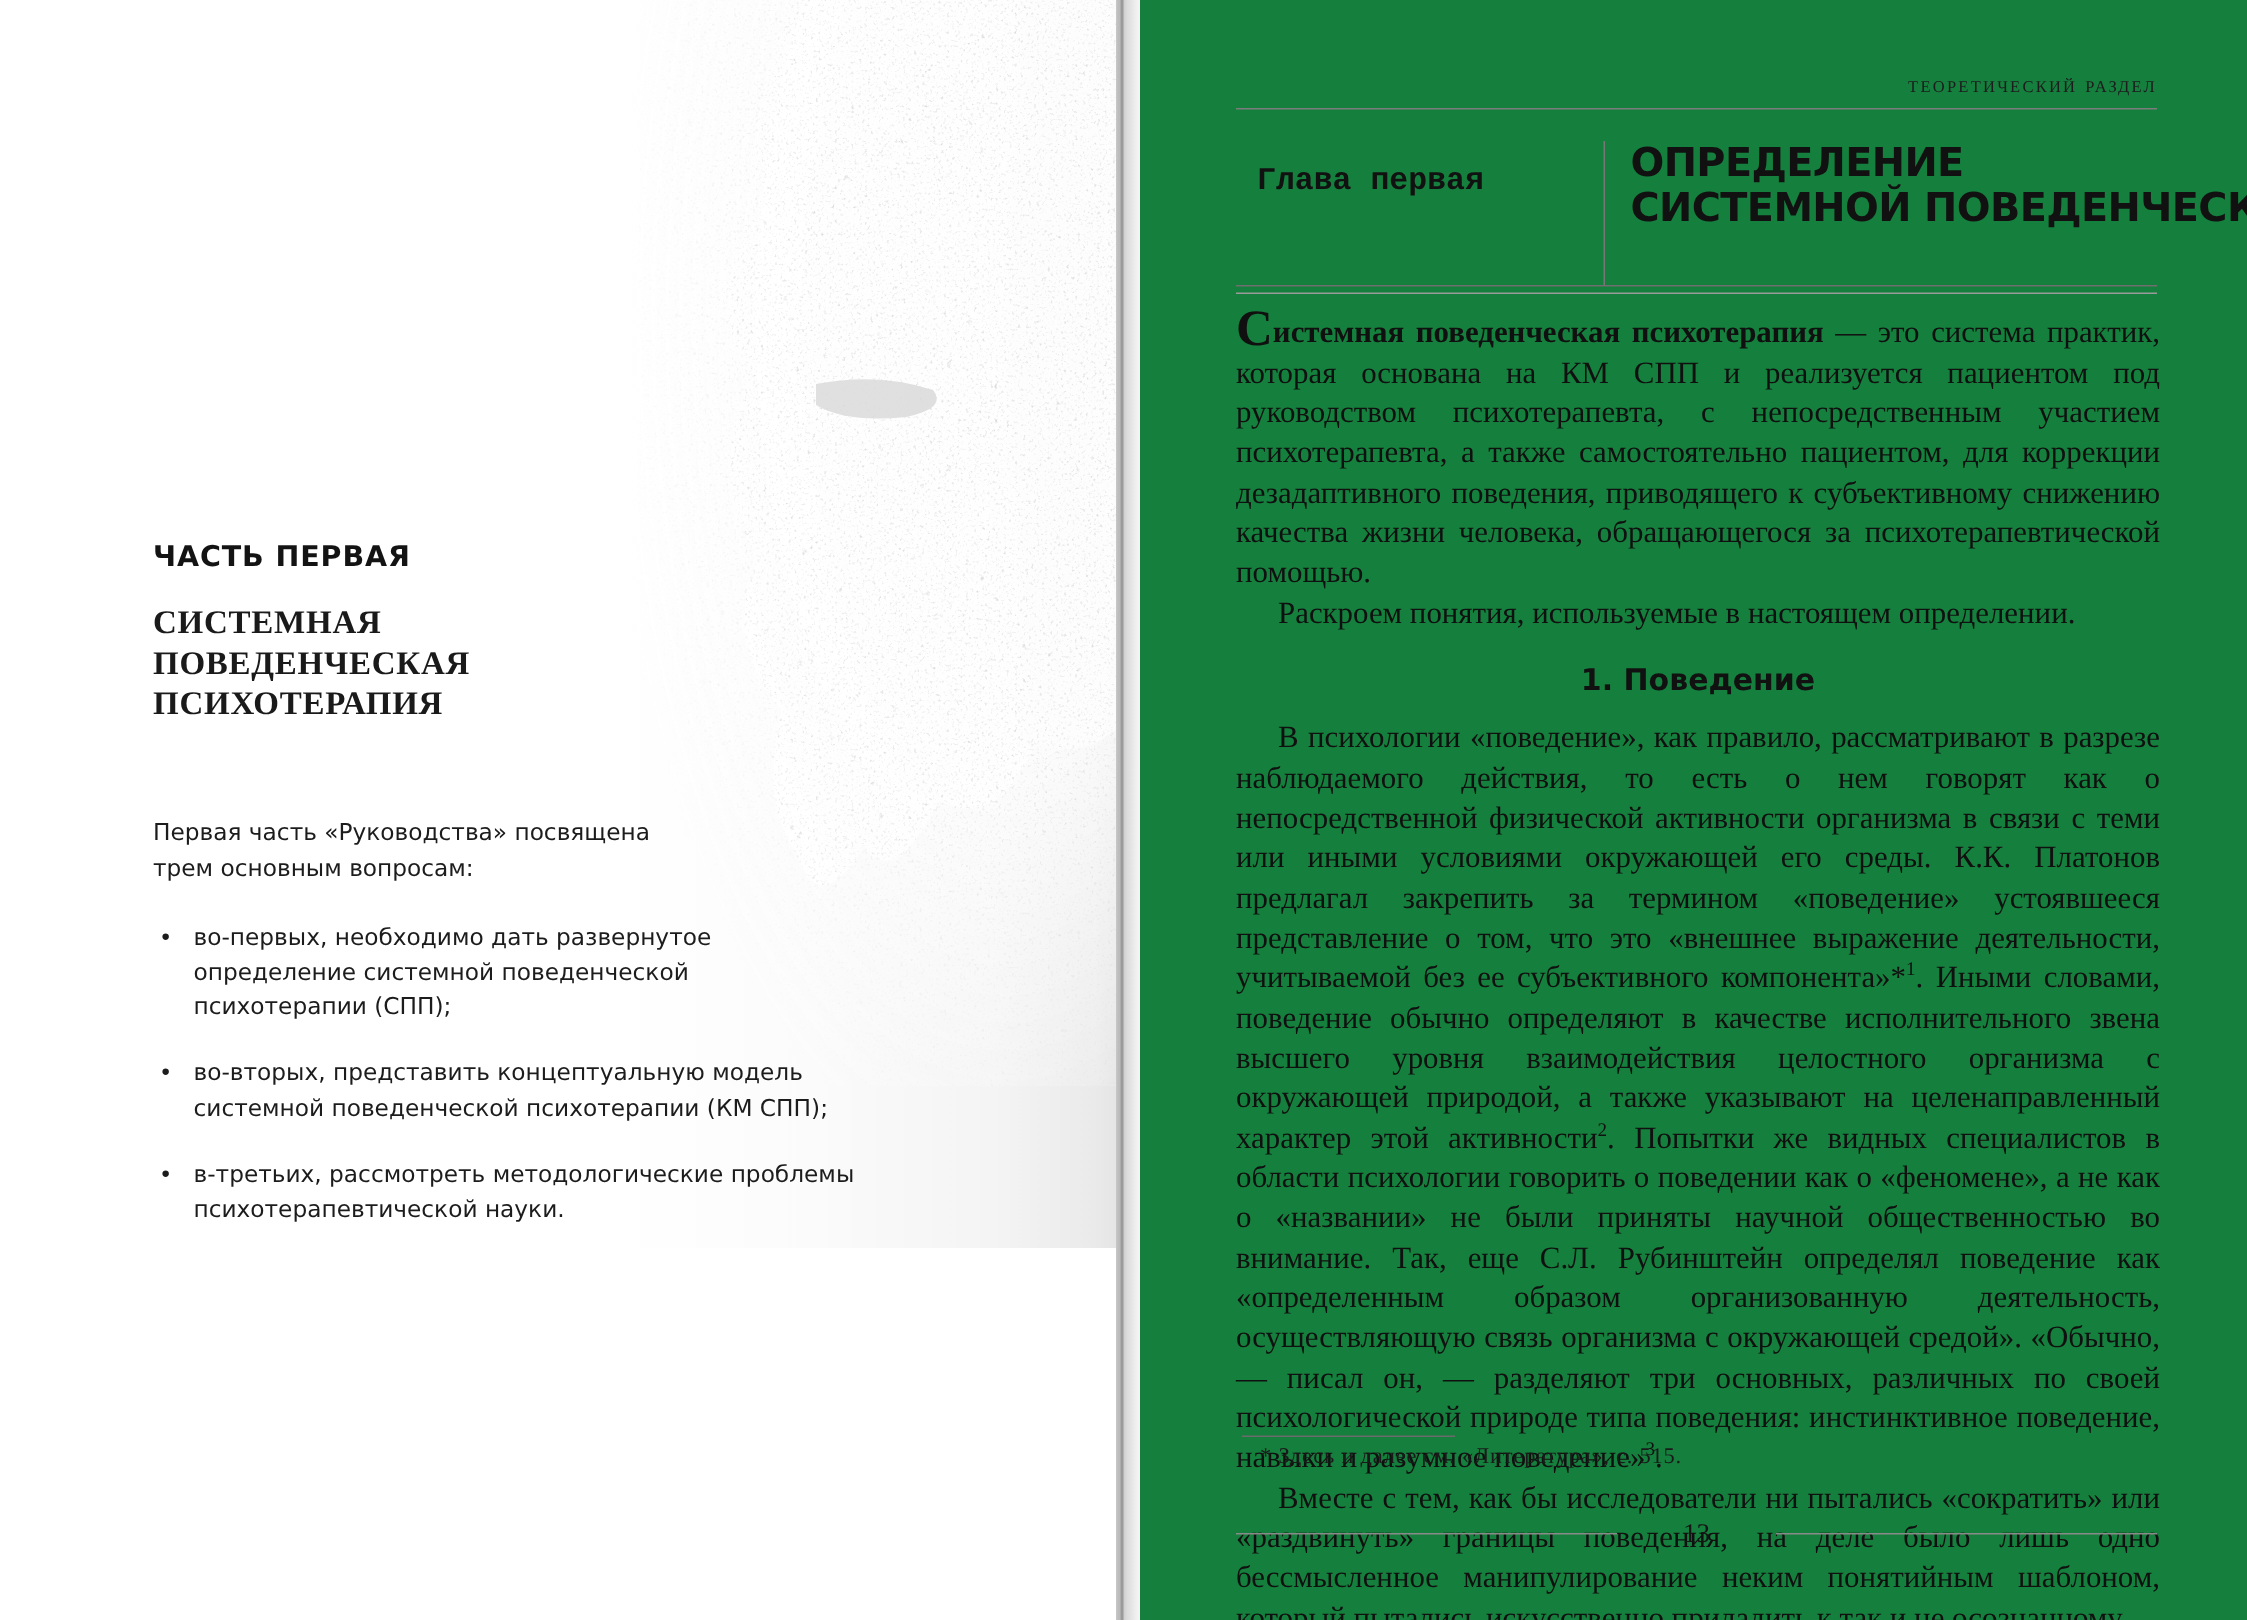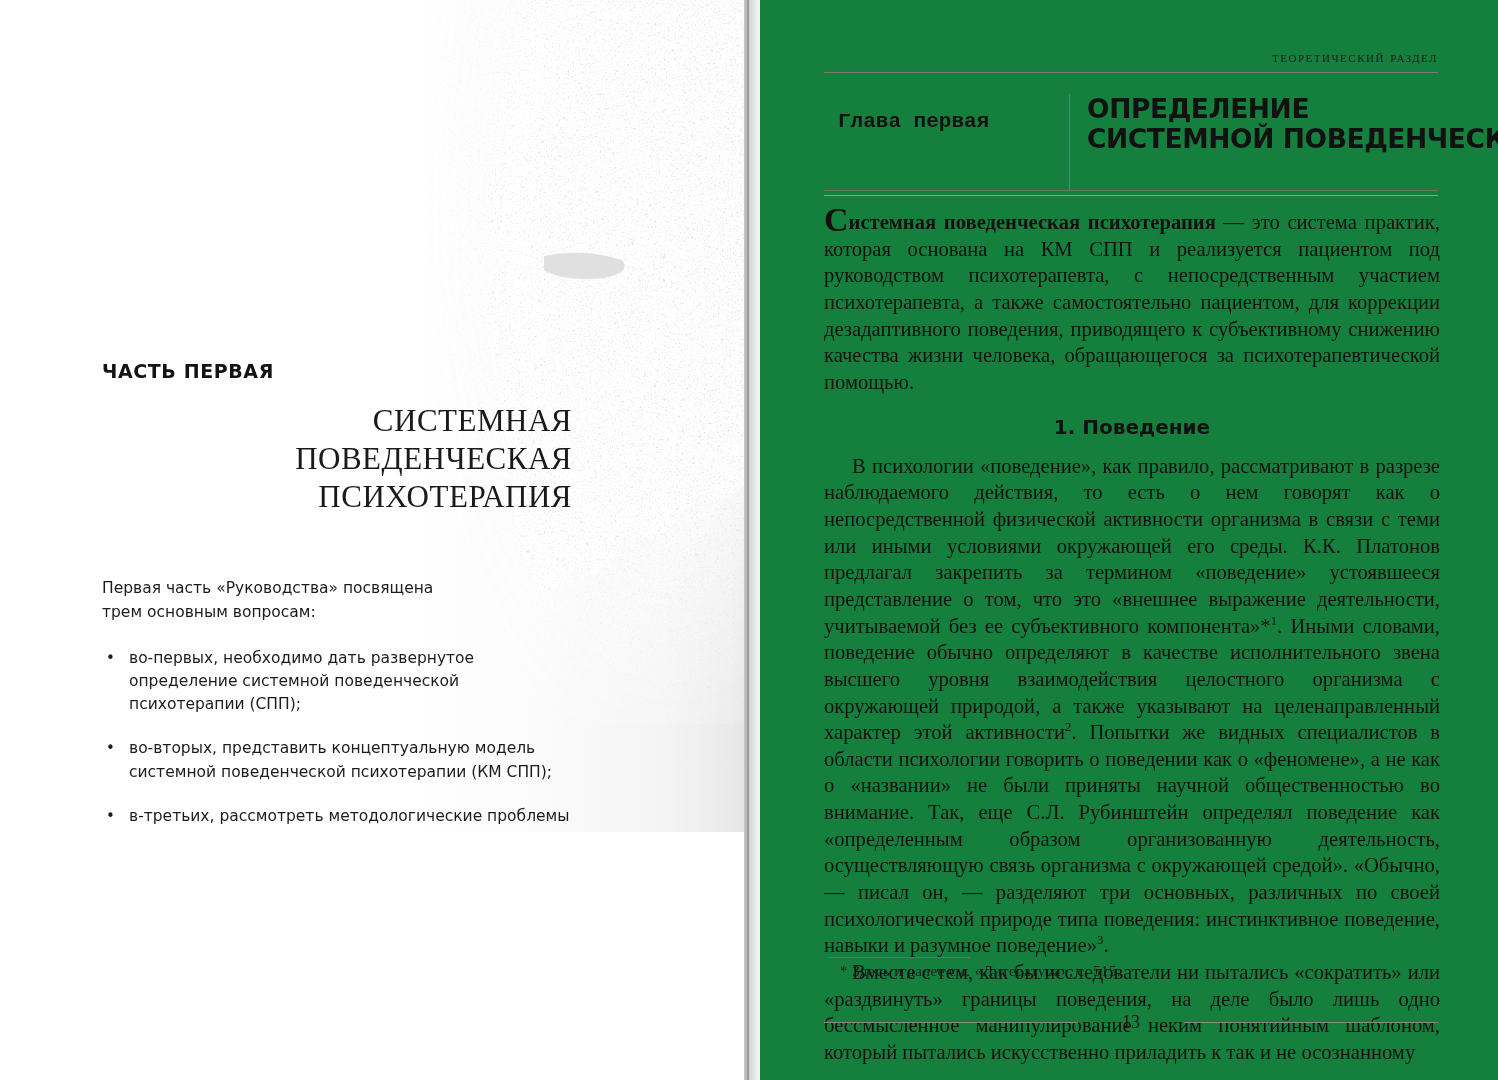--- a/index.html
+++ b/index.html
@@ -45,27 +45,26 @@
   .part-kicker {
     font-family: "DejaVu Sans", "Liberation Sans", sans-serif;
     font-weight: bold;
     font-size: 19px;
     letter-spacing: 0.6px;
     color: #131313;
     margin: 0 0 20px 0;
   }
   .part-title {
     font-family: "Liberation Serif", "DejaVu Serif", serif;
-    font-size: 31px;
+    font-size: 22px;
     line-height: 1.22;
     letter-spacing: 0.5px;
     color: #1a1a1a;
     margin: 0 0 62px 0;
-    font-weight: normal;
-    text-align: right;
+    font-weight: bold;
   }
   .part-title span { display: block; }
   .intro-text {
     font-family: "DejaVu Sans", "Liberation Sans", sans-serif;
     font-size: 15.5px;
     line-height: 1.52;
     color: #1c1c1c;
     margin: 0 0 22px 0;
   }
   .intro-text span { display: block; }
@@ -351,20 +350,21 @@
       </div>
     </div>
 
     <div class="rule-double-a"></div>
     <div class="rule-double-b"></div>
 
     <div class="body-col">
 
       <p class="body first"><span class="dropcap">С</span><b>истемная поведенческая психотерапия</b><span> — это система практик, которая основана на КМ СПП и реализуется пациентом под руководством психотерапевта, с непосредственным участием психотерапевта, а также самостоятельно пациентом, для коррекции дезадаптивного поведения, приводящего к субъективному снижению качества жизни человека, обращающегося за психотерапевтической помощью.</span></p>
 
+      <p class="body"><span>Раскроем понятия, используемые в настоящем определении.</span></p>
 
       <h3 class="section-heading">1. Поведение</h3>
 
       <p class="body"><span>В психологии «поведение», как правило, рассматривают в разрезе наблюдаемого действия, то есть о нем говорят как о непосредственной физической активности организма в связи с теми или иными условиями окружающей его среды. К.К. Платонов предлагал закрепить за термином «поведение» устоявшееся представление о том, что это «внешнее выражение деятельности, учитываемой без ее субъективного компонента»*</span><sup>1</sup><span>. Иными словами, поведение обычно определяют в качестве исполнительного звена высшего уровня взаимодействия целостного организма с окружающей природой, а также указывают на целенаправленный характер этой активности</span><sup>2</sup><span>. Попытки же видных специалистов в области психологии говорить о поведении как о «феномене», а не как о «названии» не были приняты научной общественностью во внимание. Так, еще С.Л. Рубинштейн определял поведение как «определенным образом организованную деятельность, осуществляющую связь организма с окружающей средой». «Обычно, — писал он, — разделяют три основных, различных по своей психологической природе типа поведения: инстинктивное поведение, навыки и разумное поведение»</span><sup>3</sup><span>.</span></p>
 
       <p class="body"><span>Вместе с тем, как бы исследователи ни пытались «сократить» или «раздвинуть» границы поведения, на деле было лишь одно бессмысленное манипулирование неким понятийным шаблоном, который пытались искусственно приладить к так и не осознанному</span></p>
     </div>
 
     <div class="footnote-rule"></div>
     <div class="footnote">* Здесь и далее см. «Литература», с. 515.</div>

